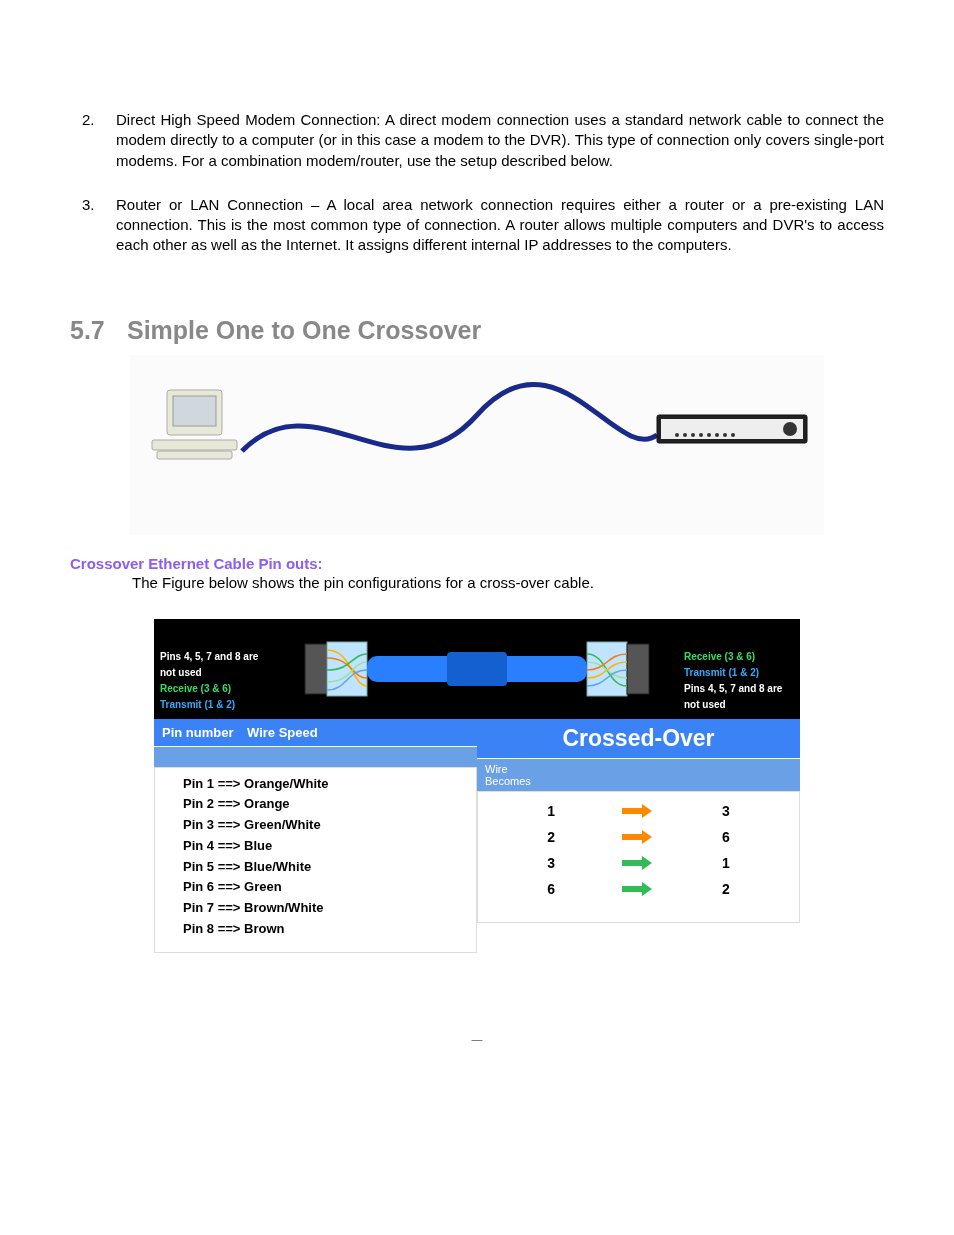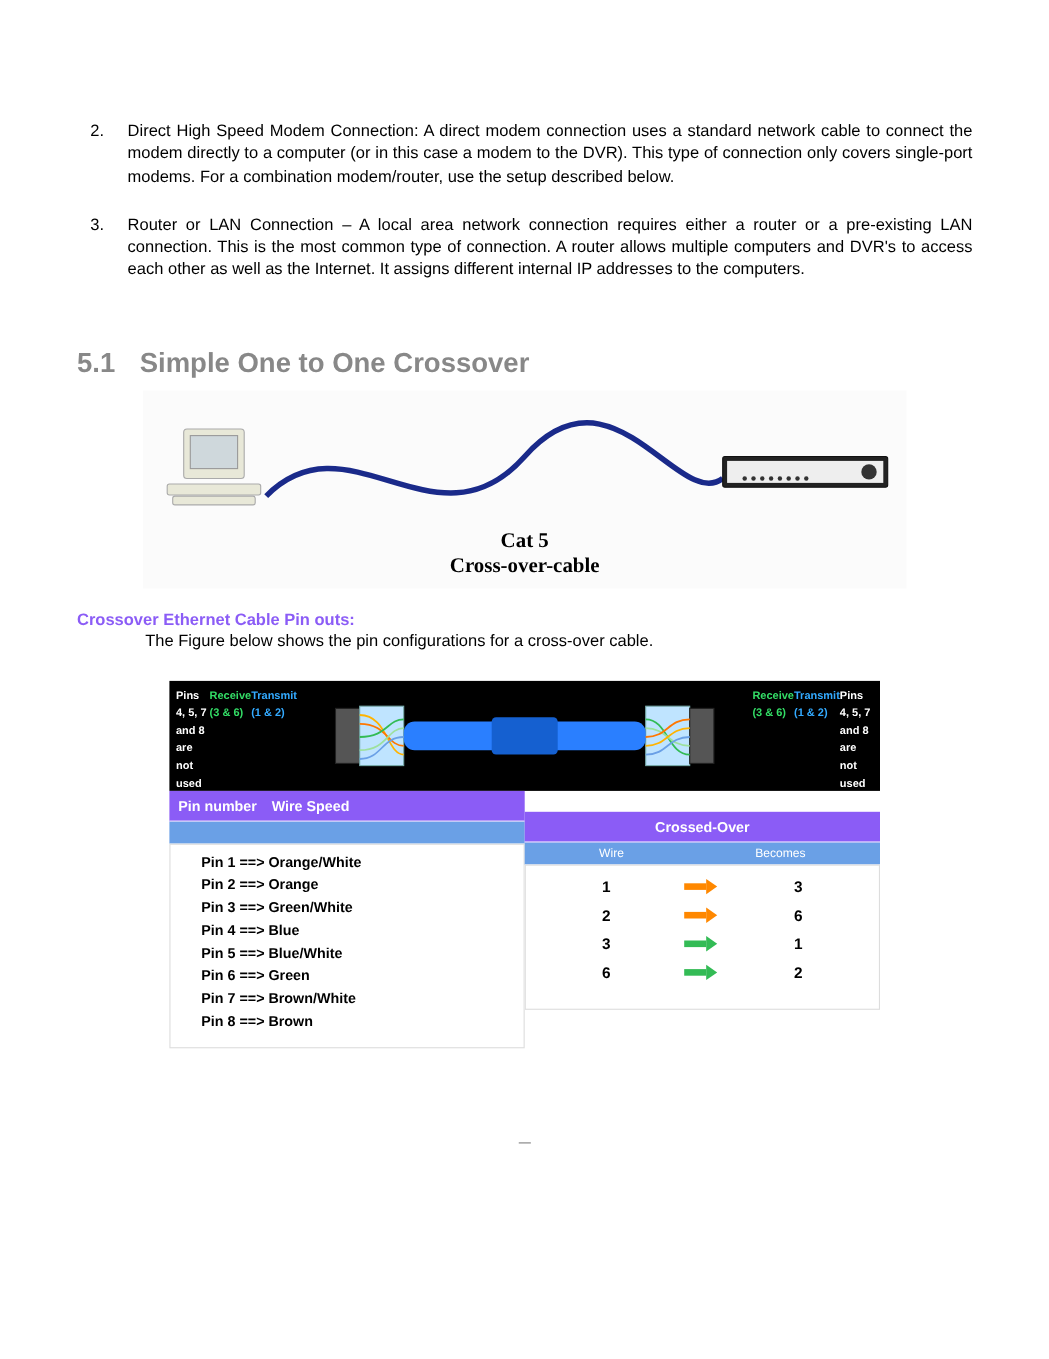--- a/index.html
+++ b/index.html
@@ -81,21 +81,21 @@
     display: flex;
     background: #000;
     height: 100px;
     align-items: stretch;
   }
   .top-strip .leftlabel, .top-strip .rightlabel {
     color: #fff;
     font-size: 10px;
     padding: 6px 6px;
     display: flex;
-    flex-direction: row;
+    flex-direction: column;
     justify-content: flex-end;
     width: 110px;
     line-height: 1.6;
     font-weight: bold;
   }
   .top-strip .leftlabel { text-align: left; }
   .top-strip .rightlabel { text-align: left; }
   .top-strip .midimg {
     flex: 1;
     display: flex;
@@ -110,38 +110,39 @@
   .top-strip .tx { color: #33aaff; }
   .top-strip .un { color: #fff; }
   .lower-tables {
     display: flex;
   }
   .lower-tables .leftcol, .lower-tables .rightcol {
     flex: 1;
     border-top: none;
   }
   .blue-header {
-    background: #8b5cf6;
+    background: #3b82f6;
     color: #fff;
     font-weight: bold;
     font-size: 13px;
     padding: 6px 8px;
     display: flex;
     border-bottom: 1px solid #fff;
   }
-  .blue-header.big { font-size: 13px; justify-content: center; margin-top: 19px; }
+  .blue-header.big { font-size: 23px; justify-content: center; }
   .blue-header .c1 { width: 85px; }
   .blue-header .c2 { flex: 1; }
   .blue-subheader {
     background: #6aa0e6;
     color: #fff;
     font-size: 11px;
     padding: 4px 8px;
     display: flex;
     justify-content: space-around;
+    flex-direction: column;
   }
   .pin-body {
     padding: 6px 28px 12px 28px;
     font-size: 13px;
     font-weight: bold;
     line-height: 1.6;
     background: #fff;
     border: 1px solid #ddd;
     min-height: 140px;
   }
@@ -200,21 +201,21 @@
     <span class="num">2.</span>
     <span class="txt">Direct High Speed Modem Connection: A direct modem connection uses a standard network cable to connect the modem directly to a computer (or in this case a modem to the DVR). This type of connection only covers single-port modems. For a combination modem/router, use the setup described below.</span>
   </li>
   <li>
     <span class="num">3.</span>
     <span class="txt">Router or LAN Connection – A local area network connection requires either a router or a pre-existing LAN connection. This is the most common type of connection. A router allows multiple computers and DVR's to access each other as well as the Internet. It assigns different internal IP addresses to the computers.</span>
   </li>
 </ol>
 
 <h2 class="section-heading">
-  <span class="secnum">5.1</span>
+  <span class="secnum">5.7</span>
   <span>Simple One to One Crossover</span>
 </h2>
 
 <div class="diagram-top">
   <svg viewBox="0 0 680 180">
 
     <g>
       <rect x="30" y="35" width="55" height="45" rx="3" fill="#e8e8d8" stroke="#aaa"></rect>
       <rect x="36" y="41" width="43" height="30" fill="#cfd8dc" stroke="#999"></rect>
       <rect x="15" y="85" width="85" height="10" rx="2" fill="#e8e8d8" stroke="#aaa"></rect>
@@ -232,24 +233,20 @@
           <circle cx="548" cy="80" r="2"></circle>
           <circle cx="556" cy="80" r="2"></circle>
         <circle cx="564" cy="80" r="2"></circle>
           <circle cx="572" cy="80" r="2"></circle>
           <circle cx="580" cy="80" r="2"></circle>
         <circle cx="588" cy="80" r="2"></circle>
           <circle cx="596" cy="80" r="2"></circle>
       </g>
     </g>
   </svg>
-  <div class="diagram-caption">
-    <div>Cat 5</div>
-    <div>Cross-over-cable</div>
-  </div>
 </div>
 
 <p class="subhead">Crossover Ethernet Cable Pin outs:</p>
 <p class="figtext">The Figure below shows the pin configurations for a cross-over cable.</p>
 
 <div class="pin-diagram">
 
   <div class="top-strip">
     <div class="leftlabel">
       <span class="un">Pins 4, 5, 7 and 8 are not used</span>

